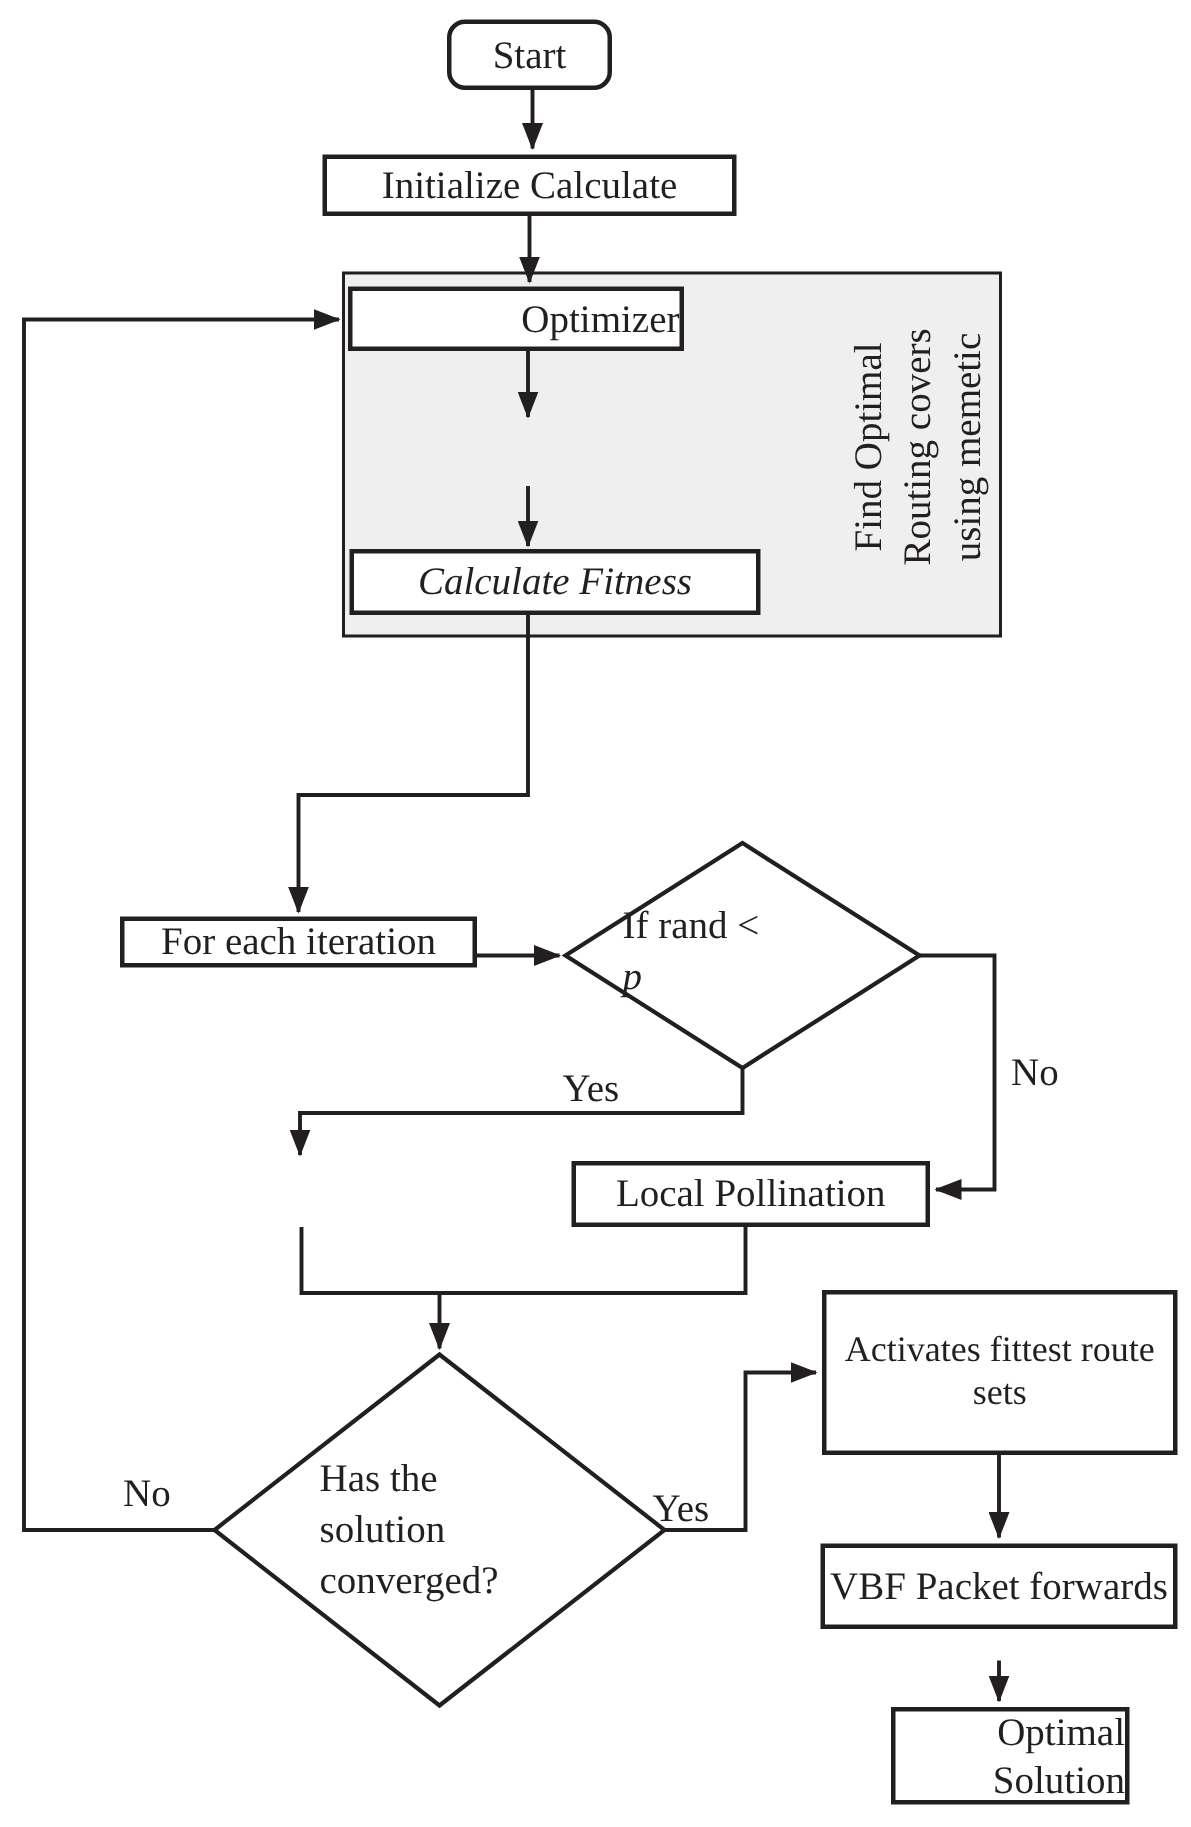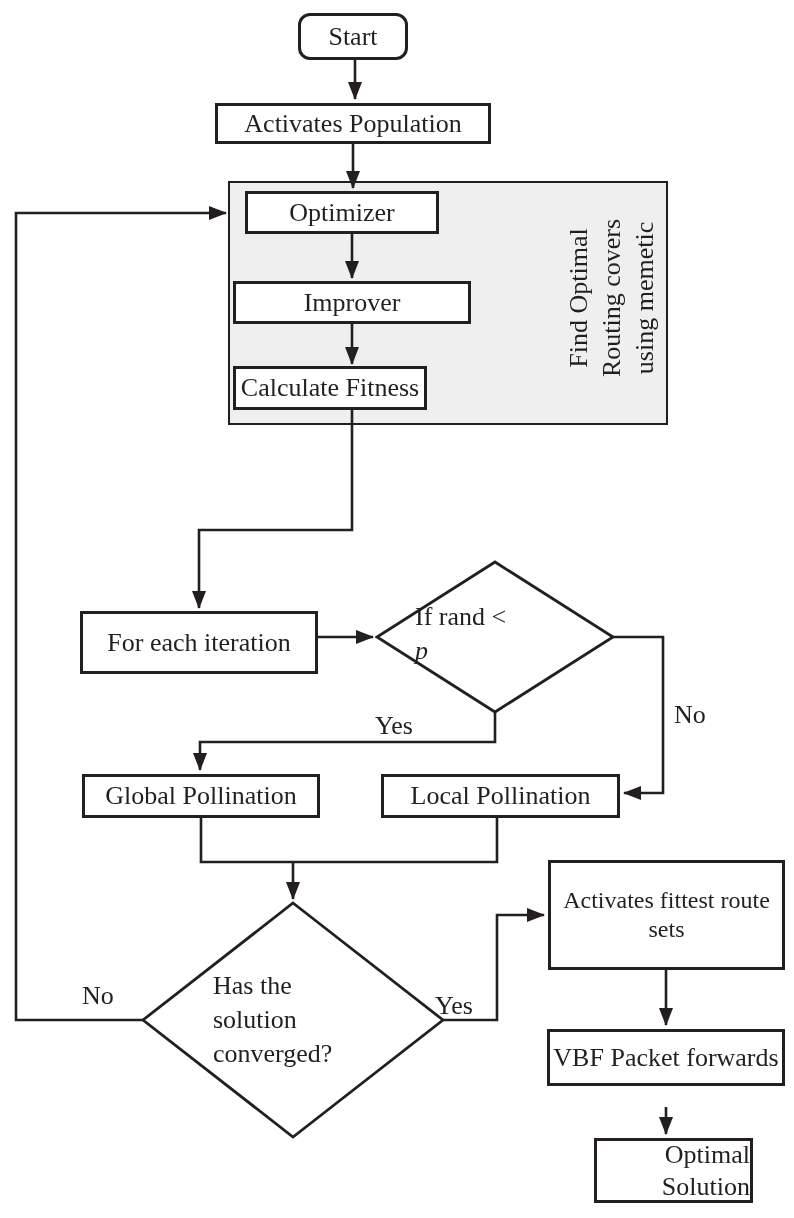--- a/index.html
+++ b/index.html
@@ -75,42 +75,36 @@
       <polygon points="495,562 613,637 495,712 377,637" style="fill:var(--box-fill);stroke-width:2.8;"></polygon>
       <polygon points="293,903 443,1020 293,1137 143,1020" style="fill:var(--box-fill);stroke-width:2.8;"></polygon>
     </g>
   </svg>
 
   <div class="node rounded" style="left:298px;top:13px;width:110px;height:47px;">
     <span>Start</span>
   </div>
 
   <div class="node" style="left:215px;top:103px;width:276px;height:41px;">
-    <span>Activates Population</span>
+    <span>Initialize Calculate</span>
   </div>
 
-  <div class="node" style="left:245px;top:191px;width:194px;height:43px;">
+  <div class="node" style="left:232px;top:191px;width:224px;height:43px;justify-content:flex-end;">
     <span>Optimizer</span>
   </div>
 
-  <div class="node" style="left:233px;top:281px;width:238px;height:43px;">
-    <span>Improver</span>
-  </div>
 
-  <div class="node" style="left:233px;top:366px;width:194px;height:44px;">
+  <div class="node" style="left:233px;top:366px;width:274px;height:44px;font-style:italic;">
     <span>Calculate Fitness</span>
   </div>
 
-  <div class="node" style="left:80px;top:611px;width:238px;height:63px;">
+  <div class="node" style="left:80px;top:611px;width:238px;height:34px;">
     <span>For each iteration</span>
   </div>
 
-  <div class="node" style="left:82px;top:774px;width:238px;height:44px;">
-    <span>Global Pollination</span>
-  </div>
 
   <div class="node" style="left:381px;top:774px;width:239px;height:44px;">
     <span>Local Pollination</span>
   </div>
 
   <div class="node" style="left:548px;top:860px;width:237px;height:110px;font-size:24px;padding:16px 4px;">
     <span>Activates fittest route sets</span>
   </div>
 
   <div class="node" style="left:547px;top:1029px;width:238px;height:57px;">

